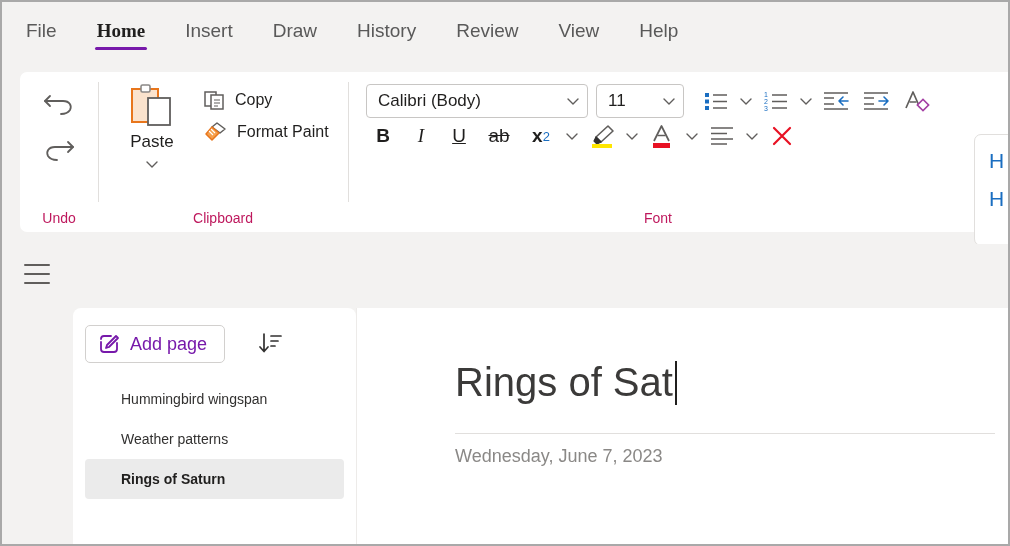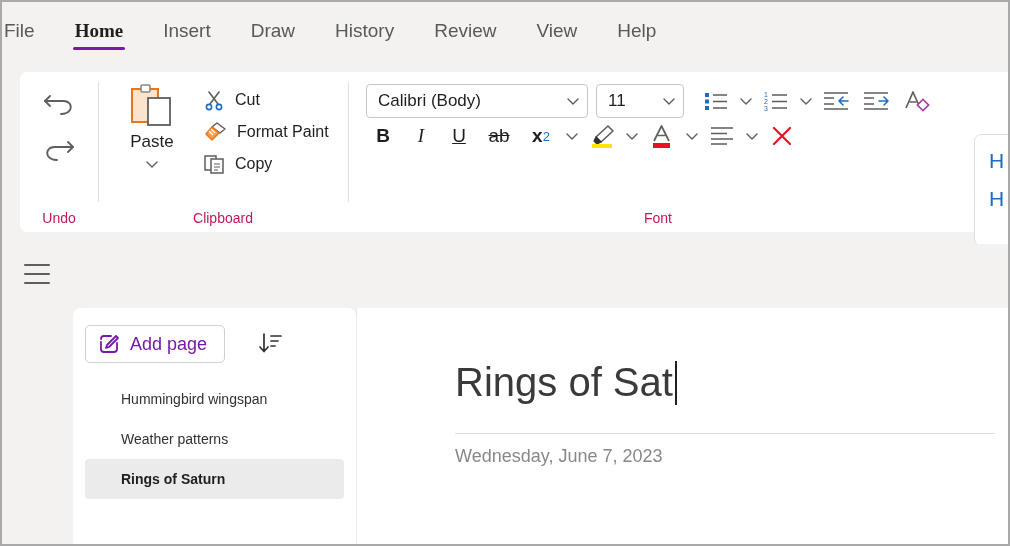--- a/index.html
+++ b/index.html
@@ -16,20 +16,21 @@
     background: #f3f2f1;
     overflow: hidden;
   }
 
   
   .tabstrip {
     position: absolute; top: 0; left: 0;
     width: 1006px; height: 62px;
     background: #f3f2f1;
     display: flex; align-items: center;
+    padding-left: 22px;
   }
   .tab {
     position: relative;
     font-size: 19px;
     color: #595959;
     padding: 6px 2px 10px 2px;
     margin-right: 36px;
     cursor: pointer;
     white-space: nowrap;
   }
@@ -262,42 +263,33 @@
               <rect x="22" y="16" width="22" height="27" fill="#ffffff" stroke="#605e5c" stroke-width="1.8"></rect>
             </svg>
             <div class="paste-label">Paste</div>
             <svg class="paste-chev chev" viewBox="0 0 16 16">
               <path d="M3 6 L8 11 L13 6" fill="none" stroke="#605e5c" stroke-width="1.4" stroke-linecap="round" stroke-linejoin="round"></path>
             </svg>
           </div>
           <div class="clip-col">
             <div class="clip-item">
               <svg width="22" height="22" viewBox="0 0 22 22">
-                <path d="M6 3 L15 15" stroke="#605e5c" stroke-width="1.6" fill="none" stroke-linecap="round"></path>
-                <path d="M16 3 L7 15" stroke="#605e5c" stroke-width="1.6" fill="none" stroke-linecap="round"></path>
-                <circle cx="6" cy="18" r="2.6" fill="none" stroke="#1a6ec1" stroke-width="1.6"></circle>
-                <circle cx="16" cy="18" r="2.6" fill="none" stroke="#1a6ec1" stroke-width="1.6"></circle>
-              </svg>
-              <span>Cut</span>
+                <rect x="2" y="3" width="11" height="14" fill="#fff" stroke="#605e5c" stroke-width="1.5"></rect>
+                <rect x="8" y="6" width="12" height="14" fill="#fff" stroke="#605e5c" stroke-width="1.5"></rect>
+                <path d="M11 11 H17 M11 14 H17 M11 17 H15" stroke="#605e5c" stroke-width="1.2"></path>
+              </svg>
+              <span>Copy</span>
             </div>
             <div class="clip-item">
               <svg width="24" height="22" viewBox="0 0 24 22">
                 <path d="M14 2 L22 8 L17 12 L9 6 Z" fill="#ffffff" stroke="#605e5c" stroke-width="1.5" stroke-linejoin="round"></path>
                 <path d="M9 6 L16 12 L9 19 L3 13 Z" fill="#f6a04d" stroke="#e8761c" stroke-width="1.5" stroke-linejoin="round"></path>
                 <path d="M6 10 L10 14 M8 8 L12 12" stroke="#ffffff" stroke-width="1.1"></path>
               </svg>
               <span>Format Paint</span>
-            </div>
-            <div class="clip-item">
-              <svg width="22" height="22" viewBox="0 0 22 22">
-                <rect x="2" y="3" width="11" height="14" fill="#fff" stroke="#605e5c" stroke-width="1.5"></rect>
-                <rect x="8" y="6" width="12" height="14" fill="#fff" stroke="#605e5c" stroke-width="1.5"></rect>
-                <path d="M11 11 H17 M11 14 H17 M11 17 H15" stroke="#605e5c" stroke-width="1.2"></path>
-              </svg>
-              <span>Copy</span>
             </div>
           </div>
         </div>
         <div class="group-label">Clipboard</div>
       </div>
 
       <div class="group g-font">
         <div class="group-content">
 
           <div class="font-row">

